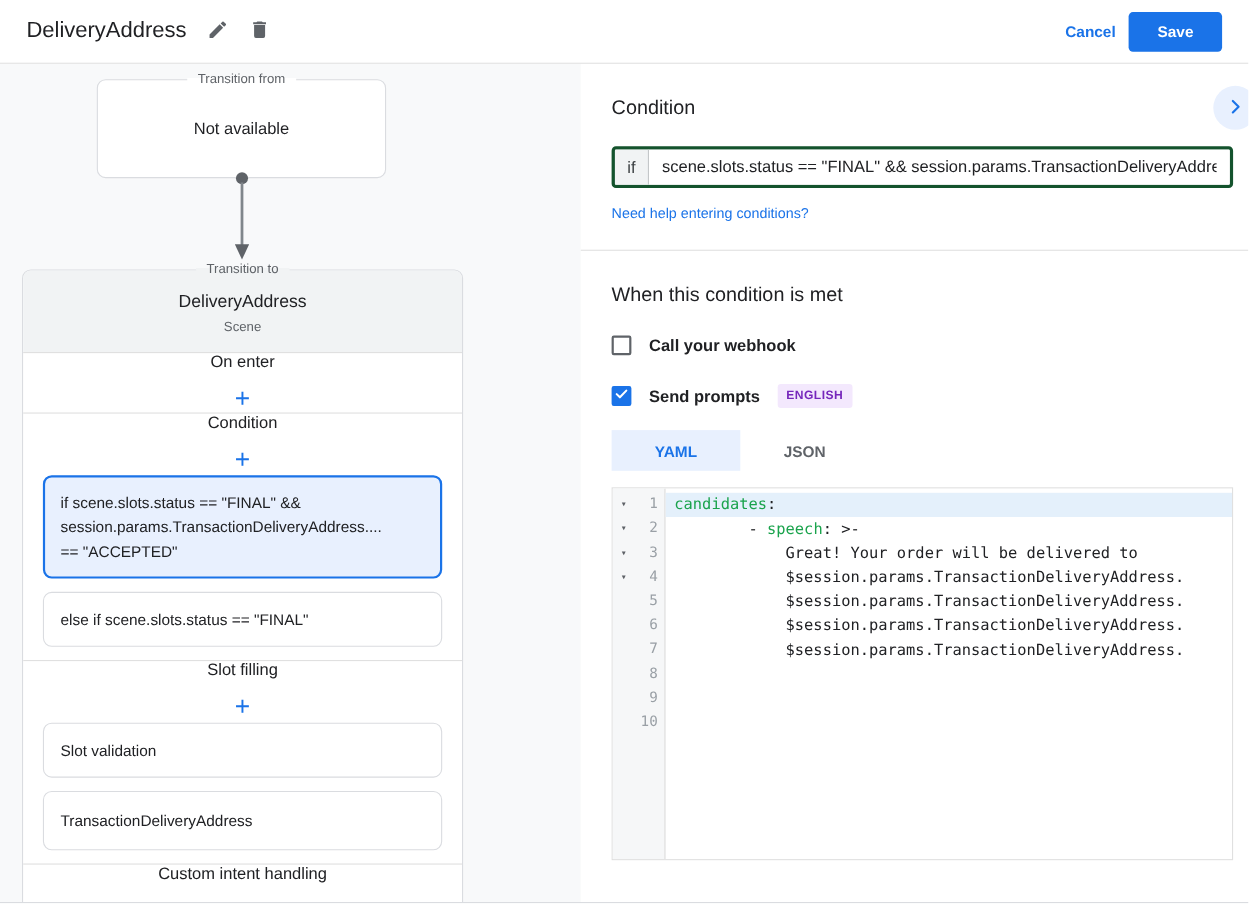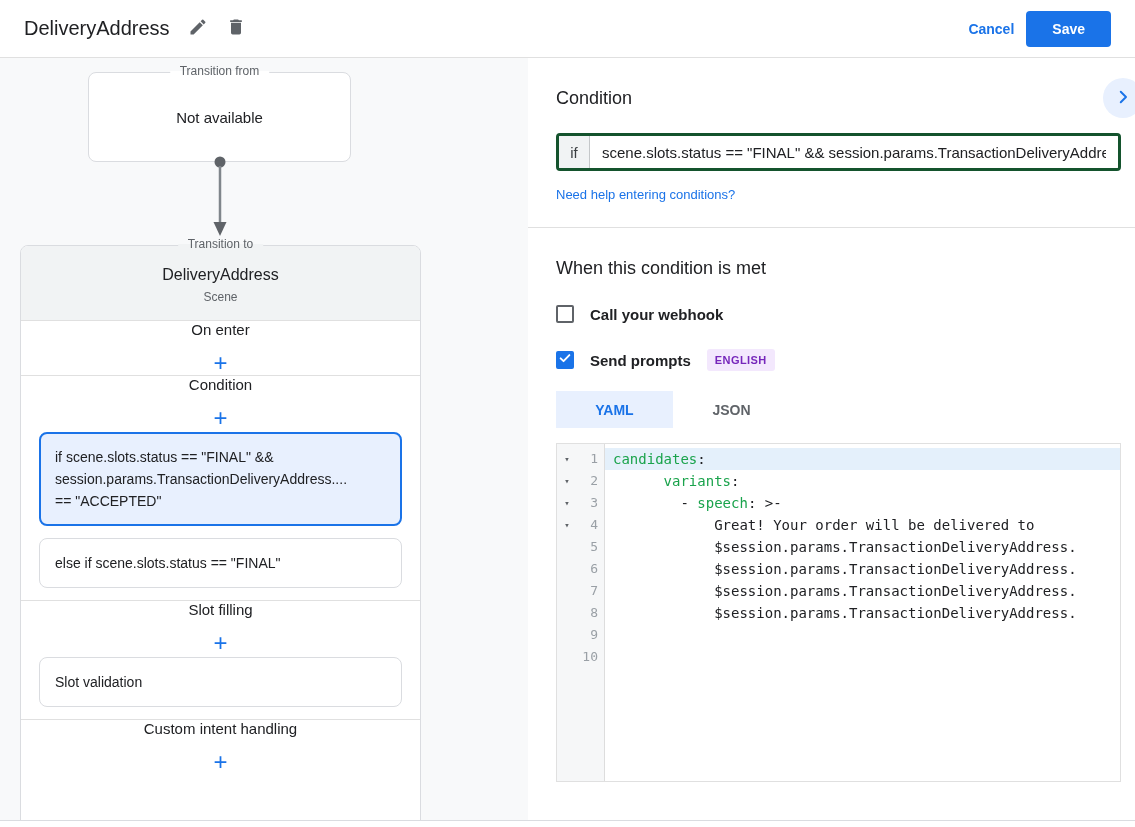--- a/index.html
+++ b/index.html
@@ -178,20 +178,21 @@
 session.params.TransactionDeliveryAddress....
 == "ACCEPTED"</div>
         <div class="card">else if scene.slots.status == "FINAL"</div>
 
         <div class="hdiv" style="margin-top:6px"></div>
         <div class="section-row">
           <span class="section-label">Slot filling</span>
           <button class="plus-btn">+</button>
         </div>
         <div class="card">Slot validation</div>
+        <div class="card" style="padding:15px 15px">TransactionDeliveryAddress</div>
 
         <div class="hdiv" style="margin-top:6px"></div>
         <div class="section-row">
           <span class="section-label">Custom intent handling</span>
           <button class="plus-btn">+</button>
         </div>
       </div>
     </div>
   </div>
 
@@ -279,21 +280,20 @@
             <span class="fold"></span>
             <span class="lnum">9</span>
           </div>
           <div class="gutter-row">
             <span class="fold"></span>
             <span class="lnum">10</span>
           </div>
         </div>
       <div class="cm-code" id="cm-code">
           <div class="code-line active"><span class="tok-key">candidates</span><span class="tok-plain">:</span></div>
-          <div class="code-line"><span class="tok-plain">      </span><span class="tok-key">variants</span><span class="tok-plain">:</span></div>
           <div class="code-line"><span class="tok-plain">        - </span><span class="tok-key">speech</span><span class="tok-plain">: &gt;-</span></div>
           <div class="code-line"><span class="tok-plain">            Great! Your order will be delivered to</span></div>
           <div class="code-line"><span class="tok-plain">            $session.params.TransactionDeliveryAddress.</span></div>
           <div class="code-line"><span class="tok-plain">            $session.params.TransactionDeliveryAddress.</span></div>
           <div class="code-line"><span class="tok-plain">            $session.params.TransactionDeliveryAddress.</span></div>
           <div class="code-line"><span class="tok-plain">            $session.params.TransactionDeliveryAddress.</span></div>
           <div class="code-line"></div>
         </div>
     </div>
   </div>

